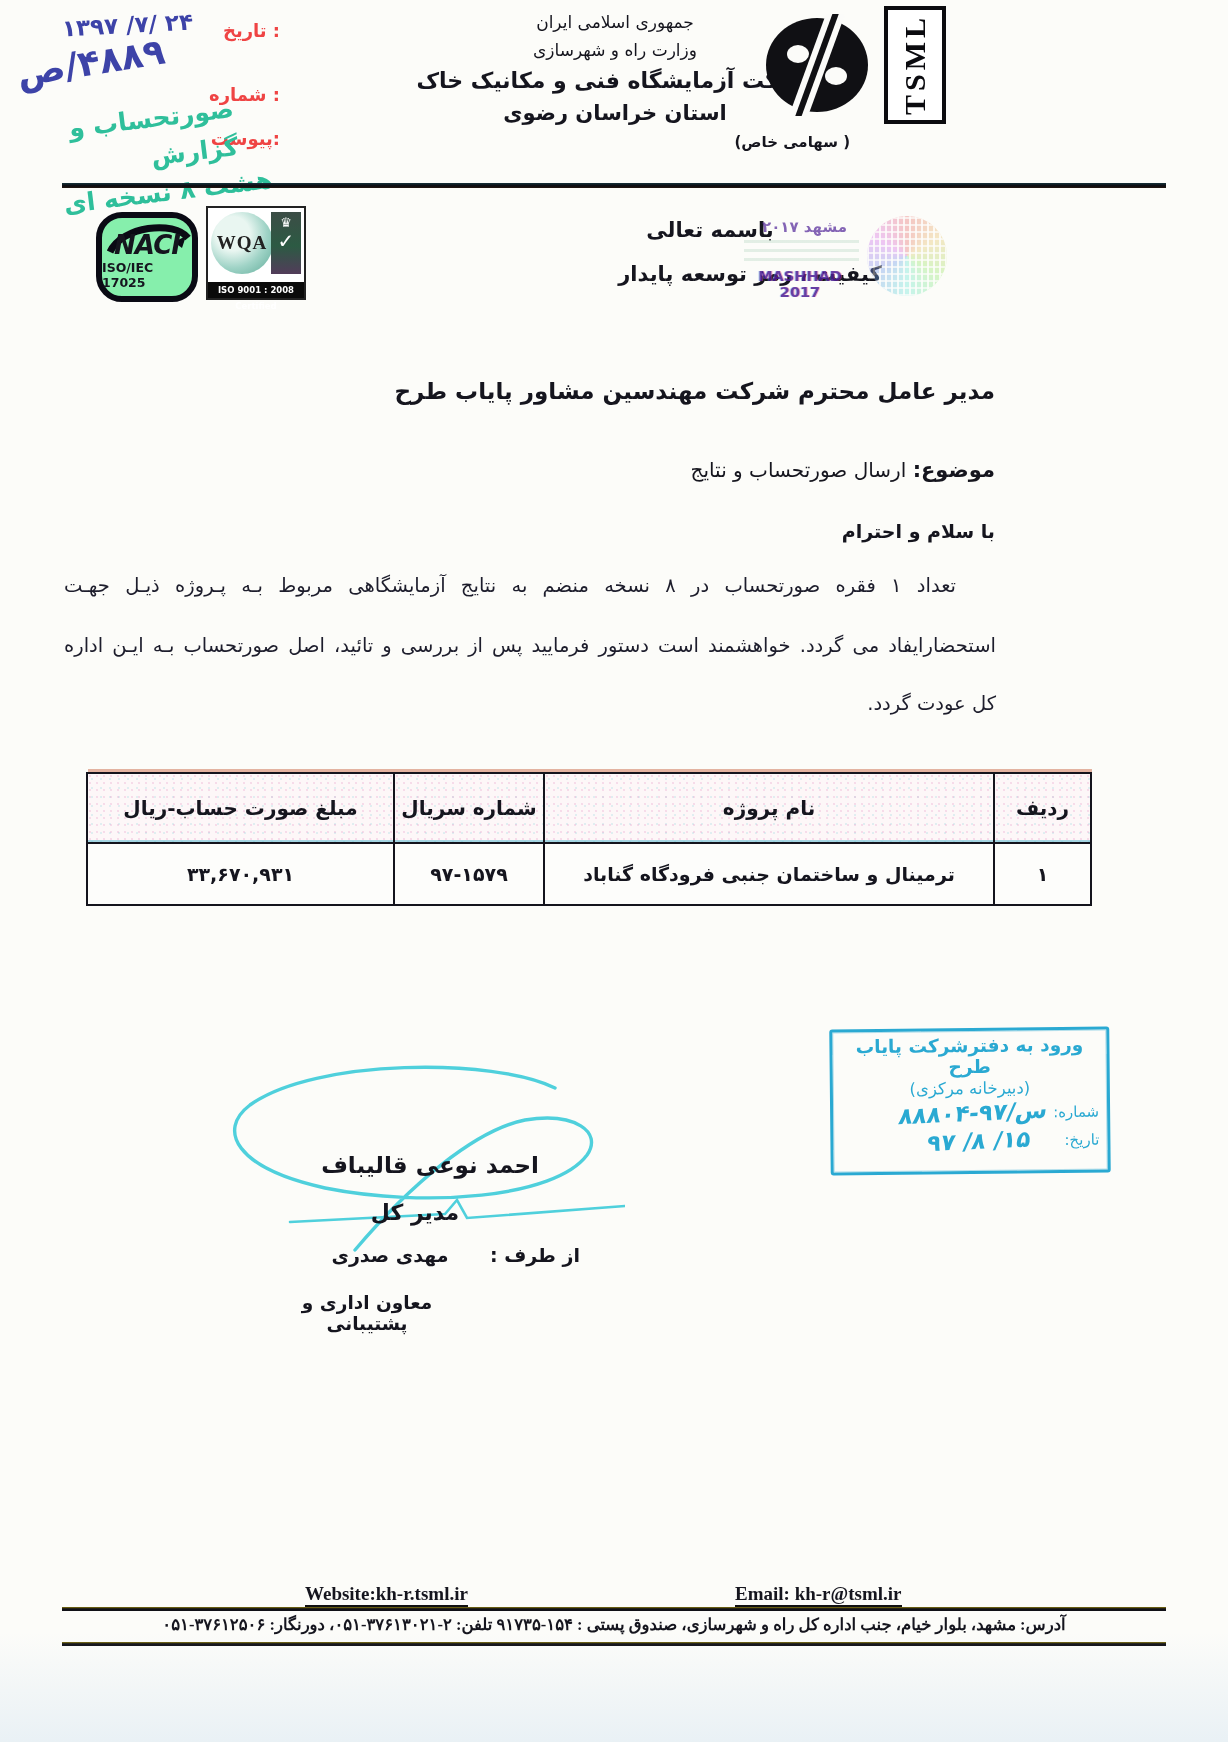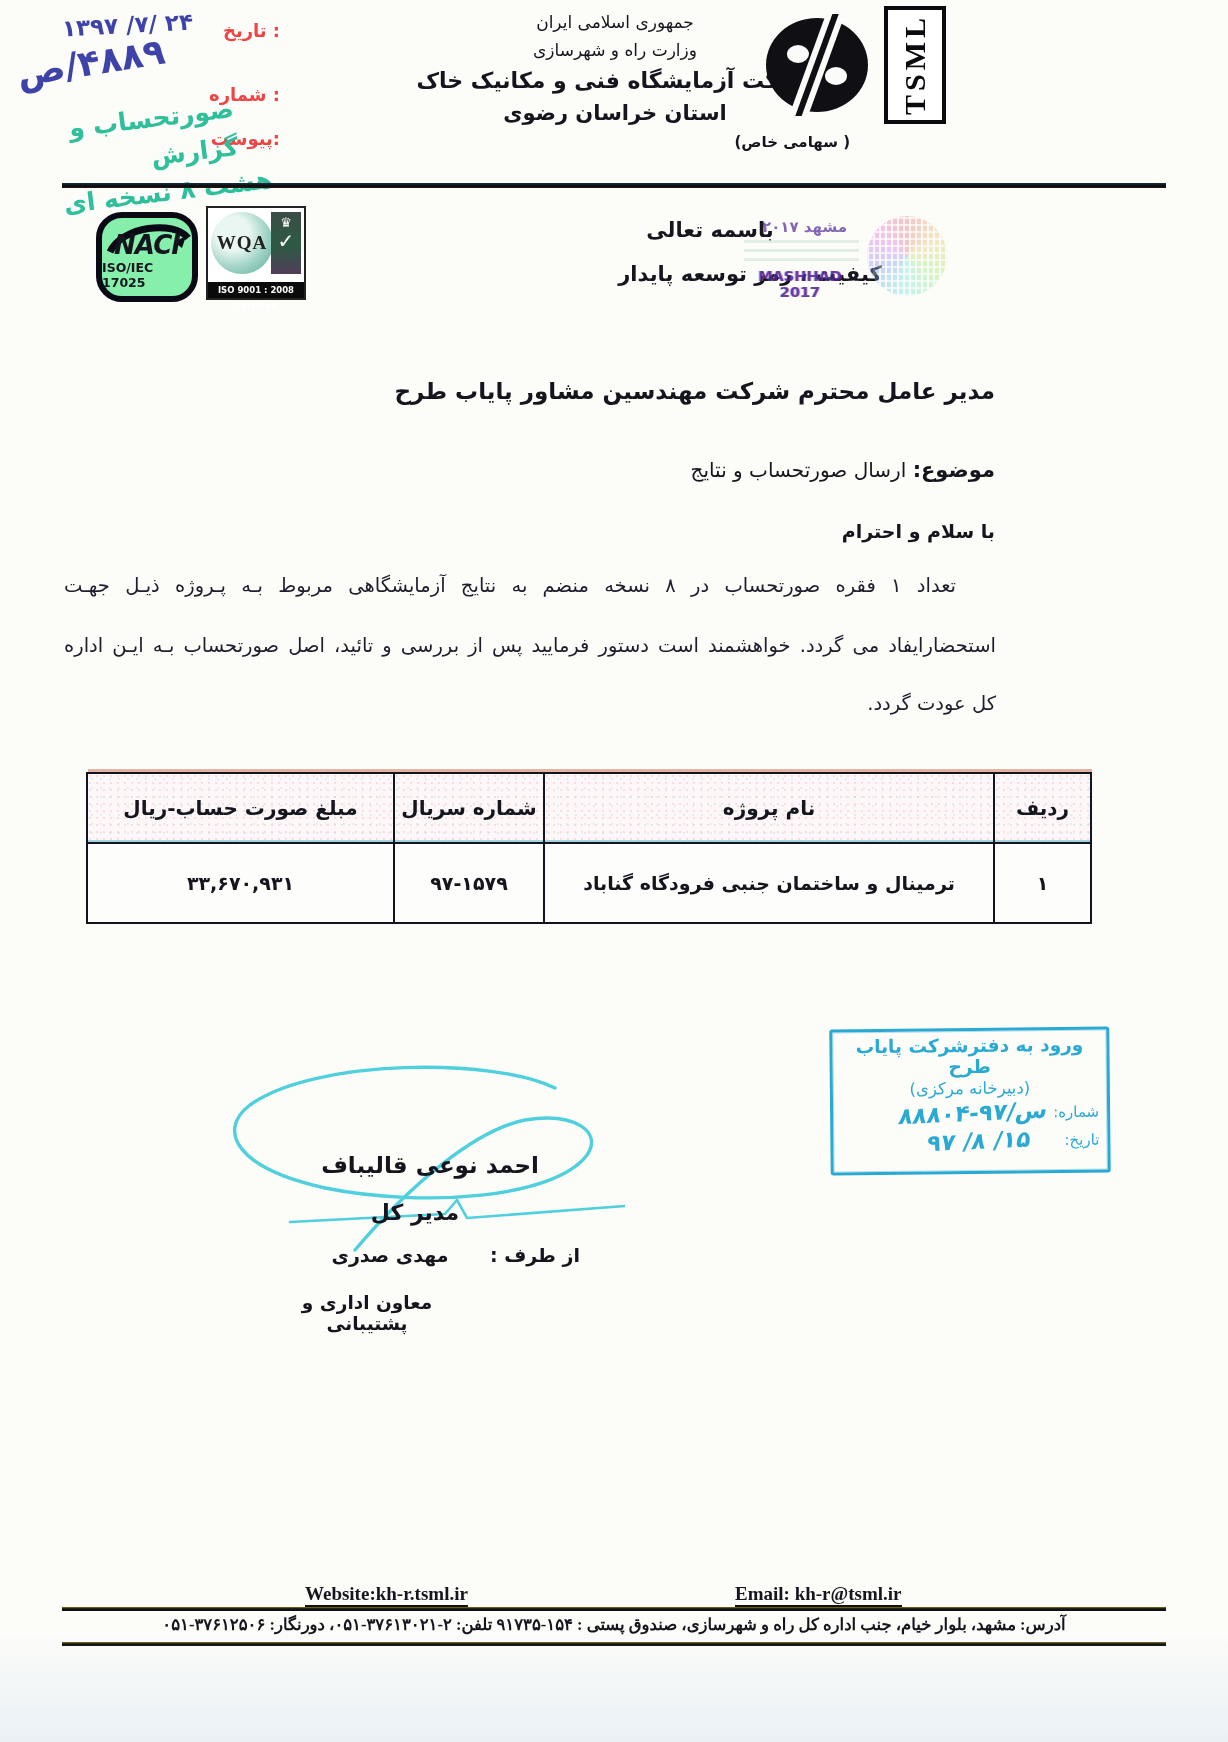--- a/index.html
+++ b/index.html
@@ -104,21 +104,21 @@
   table { border-collapse:collapse; width:1004px; table-layout:fixed; }
   td, th { border:2.5px solid #14141d; }
   thead th {
     height:70px; font-size:20px; font-weight:bold; text-align:center; vertical-align:middle;
     background:
       radial-gradient(circle at 2px 2px, rgba(226,120,180,.22) 1.1px, transparent 1.3px) 0 0/7px 7px,
       radial-gradient(circle at 4px 5px, rgba(110,200,215,.20) 1.1px, transparent 1.3px) 0 0/9px 9px,
       #fdf7f8;
     box-shadow:inset 0 -2px 0 rgba(60,170,200,.45);
   }
-  tbody td { height:80px; font-size:19px; text-align:center; vertical-align:middle; background:#fdfdfb; font-weight:bold; }
+  tbody td { height:62px; font-size:19px; text-align:center; vertical-align:middle; background:#fdfdfb; font-weight:bold; }
   .col-radif { width:97px; } .col-name { width:450px; } .col-serial { width:150px; } .col-amount { width:307px; }
 
   
   .stamp {
     left:830px; top:1028px; width:280px; height:146px;
     border:3px solid #2aa9d2; border-radius:3px; transform:rotate(-.6deg);
     color:#2aa9d2; box-shadow:inset 0 0 0 1px rgba(42,169,210,.35);
     padding:4px 8px; text-align:center;
   }
   .stamp-l1 { font-size:18.5px; font-weight:bold; }

